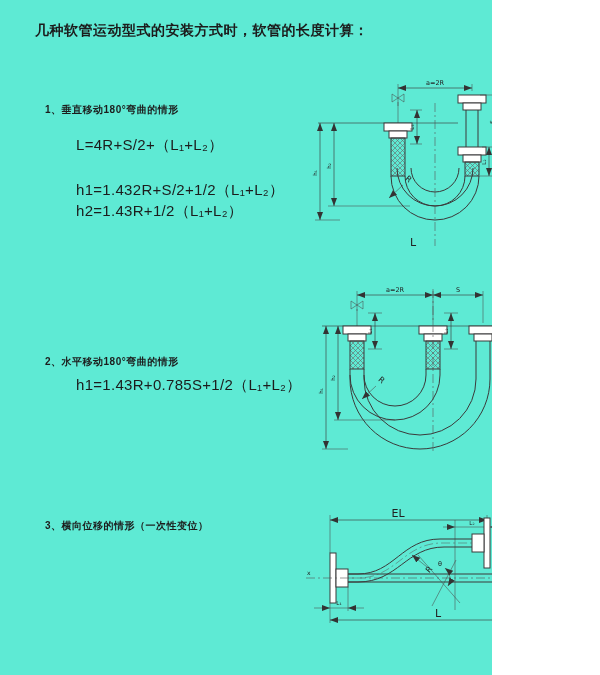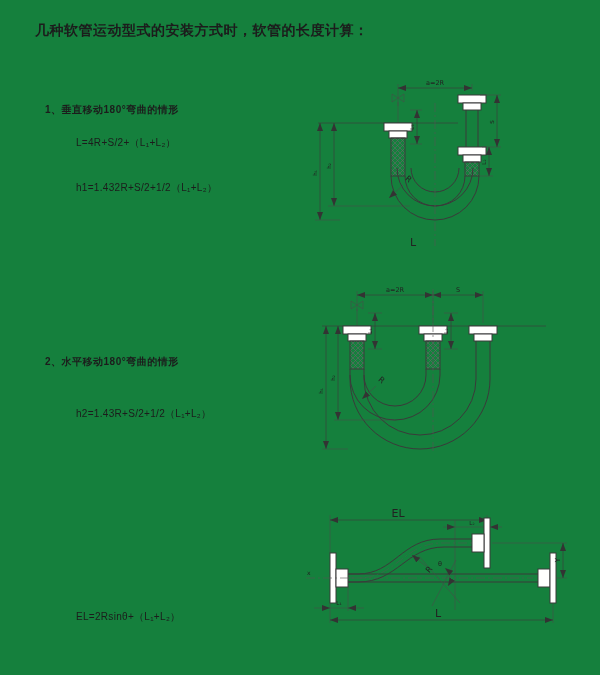--- a/index.html
+++ b/index.html
@@ -1,21 +1,21 @@
 <!DOCTYPE html>
 <html><head>
 <meta charset="utf-8">
 <style>
   html,body{margin:0;padding:0;background:#ffffff;}
-  #page{position:relative;width:600px;height:675px;background:#15803d;overflow:hidden;
+  #page{position:relative;width:492px;height:675px;background:#5eead4;overflow:hidden;
         font-family:"Liberation Sans","DejaVu Sans",sans-serif;color:#1c1c1c;}
   .abs{position:absolute;}
   .title{font-size:14px;font-weight:bold;letter-spacing:0.5px;}
   .sec-heading{font-size:10px;font-weight:bold;letter-spacing:0.5px;}
-  .formula{font-size:10px;font-weight:500;letter-spacing:0.3px;font-family:"Liberation Sans","DejaVu Sans",sans-serif;}
+  .formula{font-size:15px;font-weight:500;letter-spacing:0.3px;font-family:"Liberation Sans","DejaVu Sans",sans-serif;}
   svg{position:absolute;overflow:visible;}
   svg text{font-family:"DejaVu Sans",sans-serif;fill:#222;}
   .ln{stroke:#3a3a3a;stroke-width:1;fill:none;}
   .thin{stroke:#4a4a4a;stroke-width:0.55;fill:none;}
   .dim{stroke:#3a3a3a;stroke-width:0.65;fill:none;}
   .cl{stroke:#555;stroke-width:0.6;fill:none;stroke-dasharray:9 3 2 3;}
   .fl{fill:#fffffe;stroke:#3a3a3a;stroke-width:1;}
   .dimtxt{font-size:6.5px;}
   .dimtxt-s{font-size:5.5px;}
   .biglbl{font-size:11px;}
@@ -23,25 +23,26 @@
 </head>
 <body>
 
 <div id="page">
 
   <div class="abs title" style="left:35px;top:22px;">几种软管运动型式的安装方式时，软管的长度计算：</div>
 
   <div class="abs sec-heading" style="left:45px;top:103px;">1、垂直移动180°弯曲的情形</div>
   <div class="abs formula" style="left:76px;top:136px;">L=4R+S/2+（L₁+L₂）</div>
   <div class="abs formula" style="left:76px;top:169px;margin-top:12px;">h1=1.432R+S/2+1/2（L₁+L₂）</div>
+  <div class="abs formula" style="left:76px;top:202px;">h2=1.43R+1/2（L₁+L₂）</div>
 
   <div class="abs sec-heading" style="left:45px;top:311px;margin-top:44px;">2、水平移动180°弯曲的情形</div>
-  <div class="abs formula" style="left:76px;top:407px;">h2=1.43R+S/2+1/2（L₁+L₂）</div>
-
-  <div class="abs formula" style="left:76px;top:610px;">EL=2Rsinθ+（L₁+L₂）</div>
+  <div class="abs formula" style="left:76px;top:376px;">h1=1.43R+0.785S+1/2（L₁+L₂）</div>
+
+  <div class="abs sec-heading" style="left:45px;top:519px;">3、横向位移的情形（一次性变位）</div>
 
   <svg style="left:310px;top:78px;" width="265" height="175" viewBox="0 0 265 175">
     <defs>
       <marker id="m1" viewBox="0 0 10 10" refX="9" refY="5" markerWidth="9" markerHeight="9" orient="auto-start-reverse" markerUnits="userSpaceOnUse">
         <path d="M0,1.6 L9,5 L0,8.4 Z" fill="#333"></path>
       </marker>
       <pattern id="hp1" width="5" height="5" patternUnits="userSpaceOnUse">
         <path d="M0,5 L5,0 M0,0 L5,5" stroke="#666" stroke-width="0.6"></path>
       </pattern>
     </defs>

